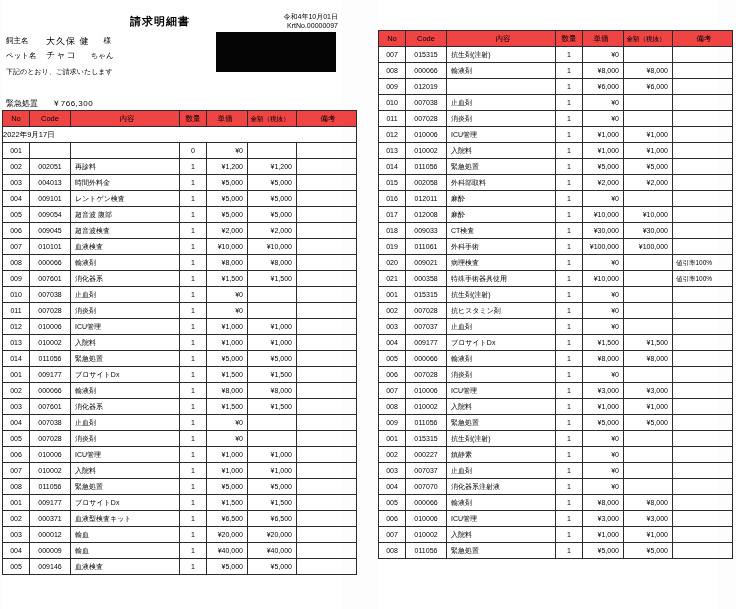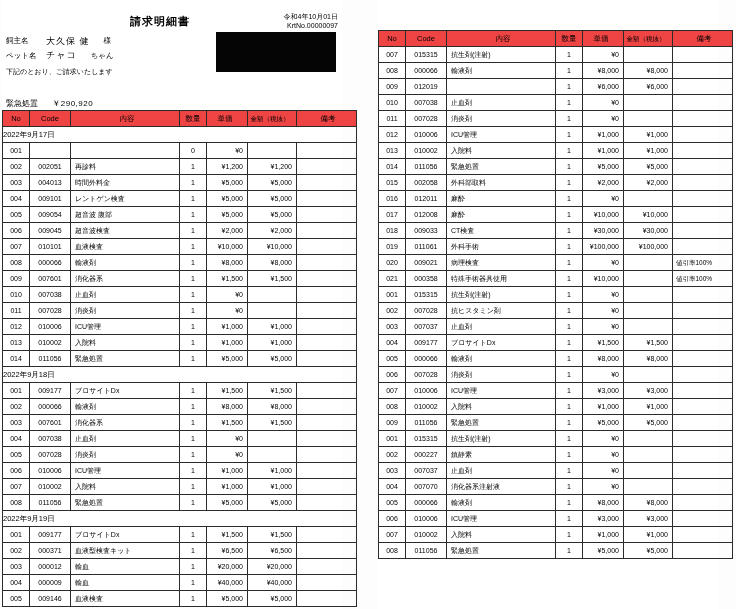--- a/index.html
+++ b/index.html
@@ -142,21 +142,21 @@
         <div class="hdr-row">
           <span class="hdr-label">ペット名</span>
           <span class="hdr-name">チャコ</span>
           <span class="hdr-suffix">ちゃん</span>
         </div>
         <div class="hdr-note">下記のとおり、ご請求いたします</div>
       </div>
 
       <div class="hdr-total">
         <span>緊急処置</span>
-        <span class="amt">￥290,920</span>
+        <span class="amt">￥766,300</span>
       </div>
     </div>
 
     <table class="bill">
       <thead>
         <tr>
           <th class="c-no">No</th>
           <th class="c-code">Code</th>
           <th class="c-name" style="text-align:center">内容</th>
           <th class="c-qty">数量</th>
@@ -288,23 +288,20 @@
           </tr>
           <tr>
             <td class="c-no">014</td>
             <td class="c-code">011056</td>
             <td class="c-name">緊急処置</td>
             <td class="c-qty">1</td>
             <td class="c-price">¥5,000</td>
             <td class="c-amt">¥5,000</td>
             <td class="c-memo"></td>
           </tr>
-          <tr class="date-row">
-            <td colspan="7">2022年9月18日</td>
-          </tr>
           <tr>
             <td class="c-no">001</td>
             <td class="c-code">009177</td>
             <td class="c-name">ブロサイトDx</td>
             <td class="c-qty">1</td>
             <td class="c-price">¥1,500</td>
             <td class="c-amt">¥1,500</td>
             <td class="c-memo"></td>
           </tr>
           <tr>
@@ -362,23 +359,20 @@
             <td class="c-memo"></td>
           </tr>
           <tr>
             <td class="c-no">008</td>
             <td class="c-code">011056</td>
             <td class="c-name">緊急処置</td>
             <td class="c-qty">1</td>
             <td class="c-price">¥5,000</td>
             <td class="c-amt">¥5,000</td>
             <td class="c-memo"></td>
-          </tr>
-          <tr class="date-row">
-            <td colspan="7">2022年9月19日</td>
           </tr>
           <tr>
             <td class="c-no">001</td>
             <td class="c-code">009177</td>
             <td class="c-name">ブロサイトDx</td>
             <td class="c-qty">1</td>
             <td class="c-price">¥1,500</td>
             <td class="c-amt">¥1,500</td>
             <td class="c-memo"></td>
           </tr>

